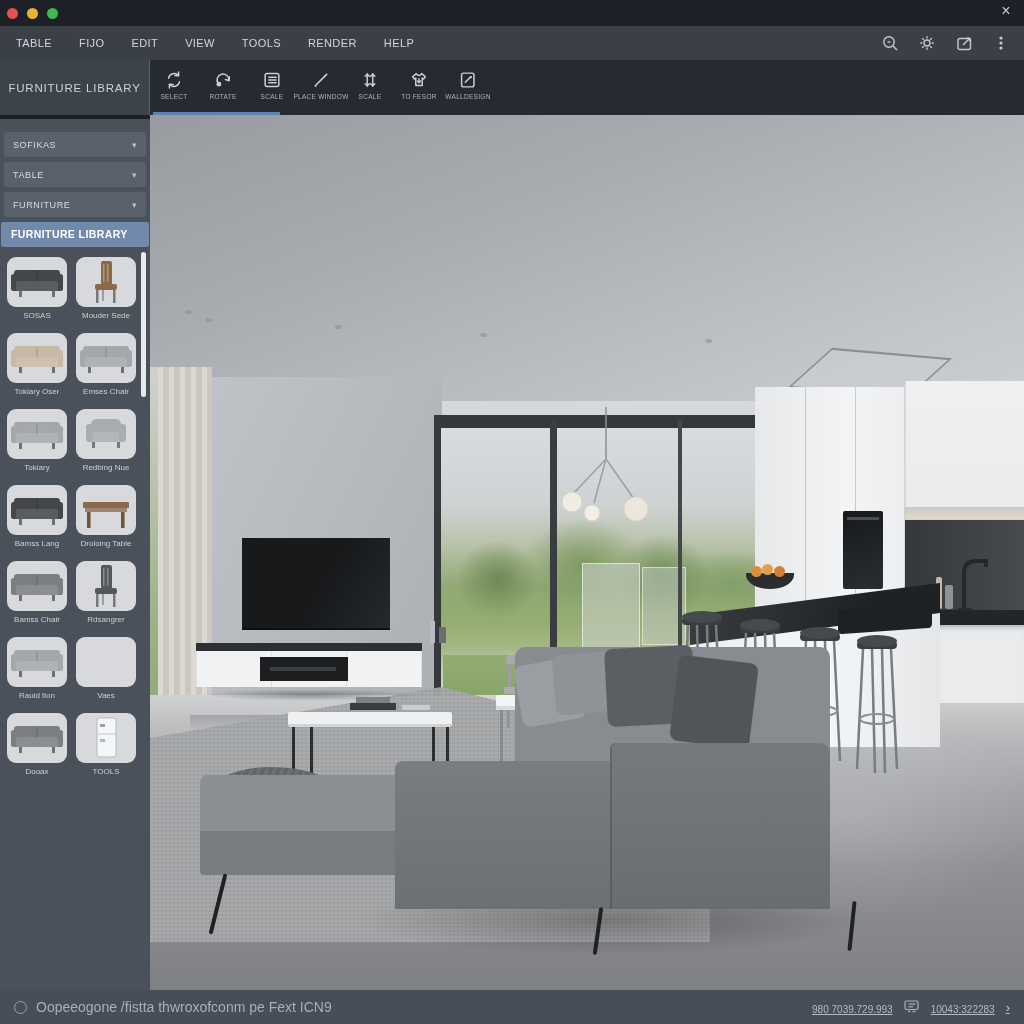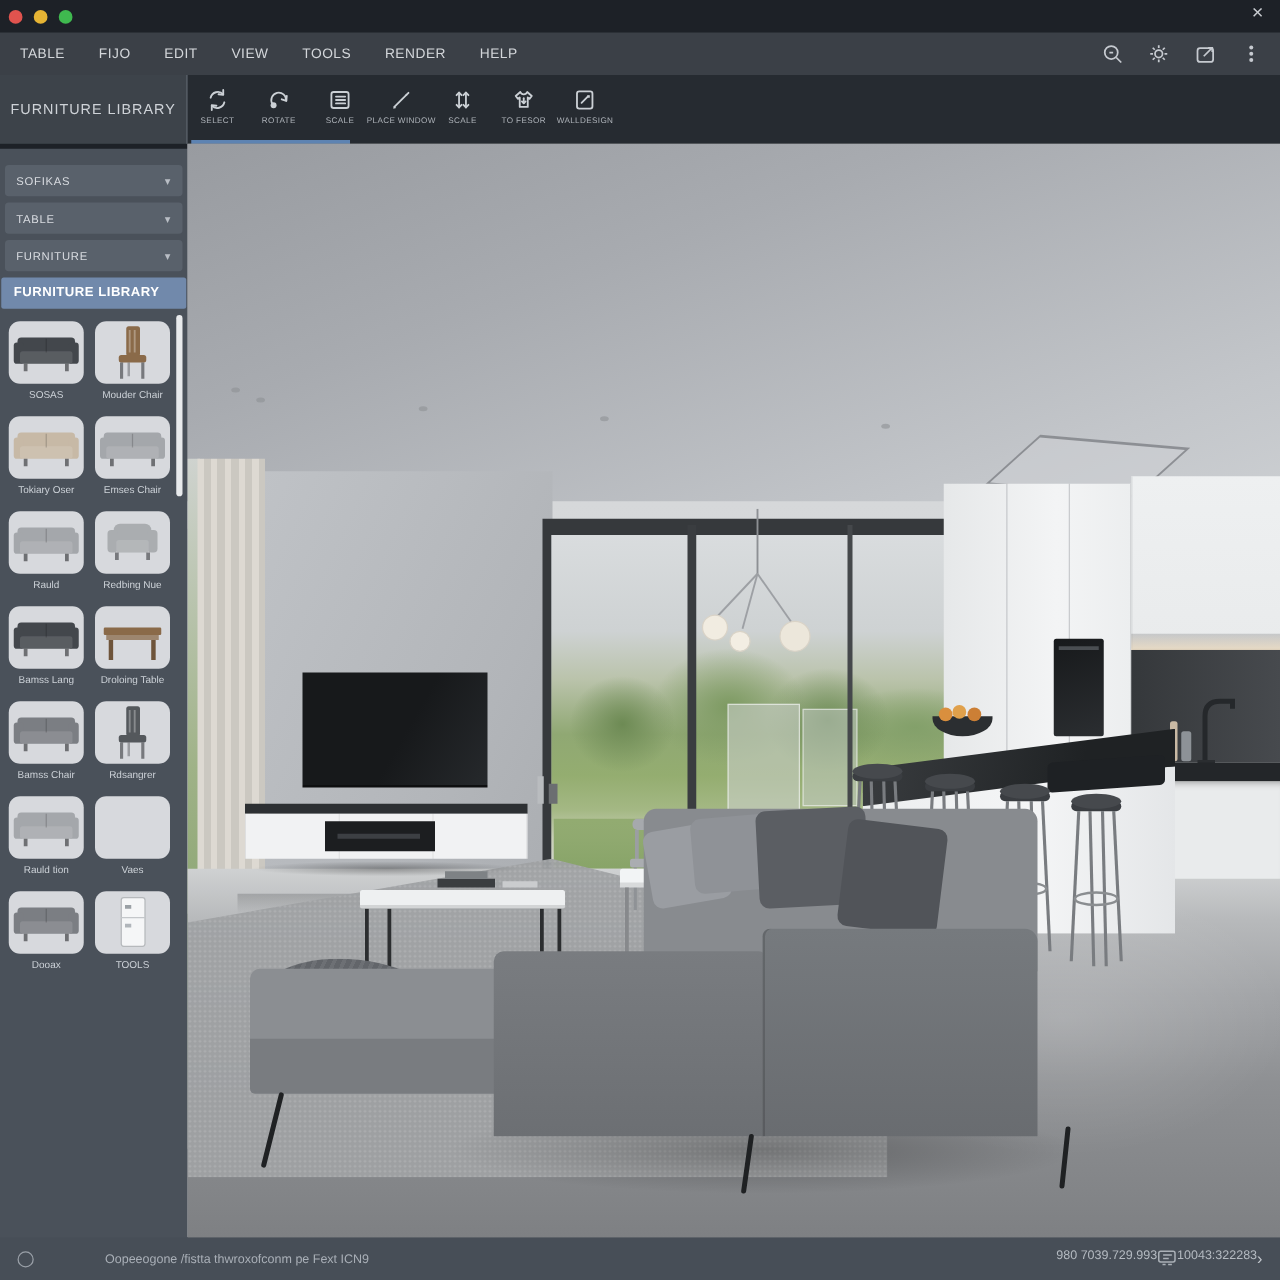--- a/index.html
+++ b/index.html
@@ -66,22 +66,22 @@
   .cabinet-white .g-cabinet{display:inline}
   .card-label { margin-top:4px; text-align:center; color:#ccd1d7; font-size:8px; white-space:nowrap;
                 overflow:hidden; }
   .side-scrollbar { position:absolute; right:4px; top:133px; width:5px; height:145px; background:#e8eaec;
                     border-radius:3px; }
 
   
   .statusbar { position:absolute; left:0; top:990px; width:1024px; height:34px; background:#474e57;
                display:flex; align-items:center; padding:0 14px; gap:9px; }
   .status-circle { width:13px; height:13px; border:1.5px solid #9aa0a8; border-radius:50%; }
-  .status-msg { color:#a9afb7; font-size:10px;margin-left:48px; }
-  .status-right { margin-left:auto; display:flex; align-items:flex-start; gap:0; color:#b4bac1; font-size:10px; }
+  .status-msg { color:#a9afb7; font-size:14px; }
+  .status-right { margin-left:auto; display:flex; align-items:flex-end; gap:11px; color:#b4bac1; font-size:10px;text-decoration:underline; }
   .status-chev { font-size:13px; color:#c2c7cd; }
   .grid-icon svg { stroke:#aab0b7; fill:none; stroke-width:1.2; }
 
   
   .viewport { position:absolute; left:150px; top:115px; width:874px; height:875px; overflow:hidden;
               background:#c9ccd0; }
   .viewport > div { position:absolute; }
   .ceiling { left:0; top:0; width:874px; height:308px;
              background:linear-gradient(160deg,#989ba0 0%,#a8abb0 35%,#c3c6ca 80%,#cdd0d3 100%); }
   .spot { width:7px; height:4px; border-radius:50%; background:#8e9195; opacity:.6; }
@@ -761,21 +761,21 @@
               </g>
             </g>
             <g class="g-cabinet">
               <rect x="21" y="5" width="19" height="39" rx="2" fill="var(--tc)" stroke="#b6b9bc" stroke-width="1"></rect>
               <line x1="21" y1="21" x2="40" y2="21" stroke="#c4c7ca"></line>
               <rect x="24" y="11" width="5" height="3" fill="#9aa0a5"></rect>
               <rect x="24" y="26" width="5" height="3" fill="#b0b5ba"></rect>
             </g>
           </svg>
         </div>
-        <div class="card-label">Mouder Chair</div>
+        <div class="card-label">Mouder Sede</div>
       </div>
 
       <div class="cardwrap">
         <div class="card sofa-beige">
           <svg viewBox="0 0 60 50">
             <g class="g-sofa">
               <rect x="7" y="13" width="46" height="13" rx="3" fill="var(--tc)"></rect>
               <rect x="4" y="17" width="8" height="17" rx="2.5" fill="var(--tc)"></rect>
               <rect x="48" y="17" width="8" height="17" rx="2.5" fill="var(--tc)"></rect>
               <rect x="9" y="24" width="42" height="10" rx="2" fill="var(--tc)"></rect>
@@ -953,21 +953,21 @@
               </g>
             </g>
             <g class="g-cabinet">
               <rect x="21" y="5" width="19" height="39" rx="2" fill="var(--tc)" stroke="#b6b9bc" stroke-width="1"></rect>
               <line x1="21" y1="21" x2="40" y2="21" stroke="#c4c7ca"></line>
               <rect x="24" y="11" width="5" height="3" fill="#9aa0a5"></rect>
               <rect x="24" y="26" width="5" height="3" fill="#b0b5ba"></rect>
             </g>
           </svg>
         </div>
-        <div class="card-label">Rauld</div>
+        <div class="card-label">Tokiary</div>
       </div>
 
       <div class="cardwrap">
         <div class="card armchair-gray">
           <svg viewBox="0 0 60 50">
             <g class="g-sofa">
               <rect x="7" y="13" width="46" height="13" rx="3" fill="var(--tc)"></rect>
               <rect x="4" y="17" width="8" height="17" rx="2.5" fill="var(--tc)"></rect>
               <rect x="48" y="17" width="8" height="17" rx="2.5" fill="var(--tc)"></rect>
               <rect x="9" y="24" width="42" height="10" rx="2" fill="var(--tc)"></rect>

